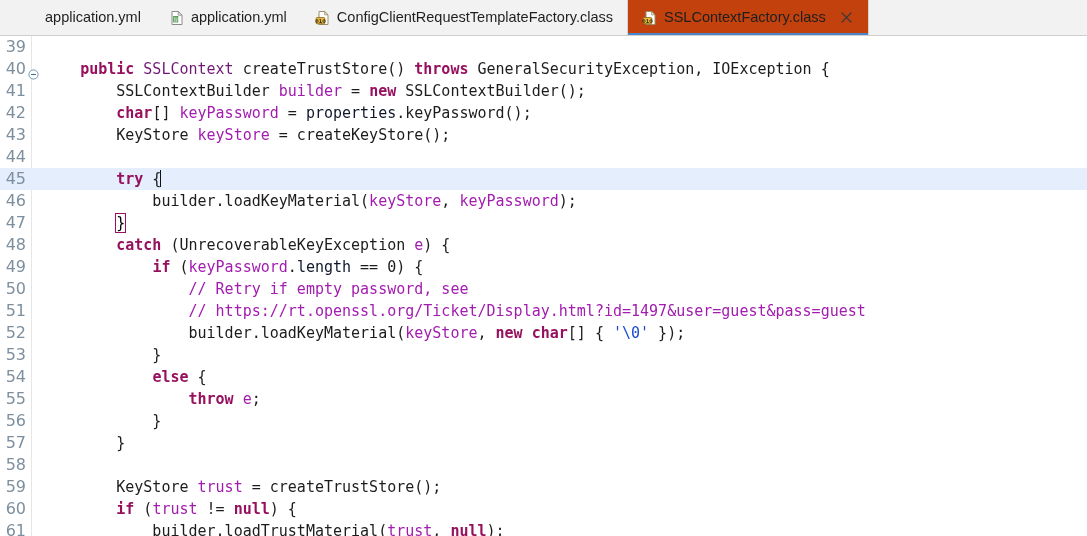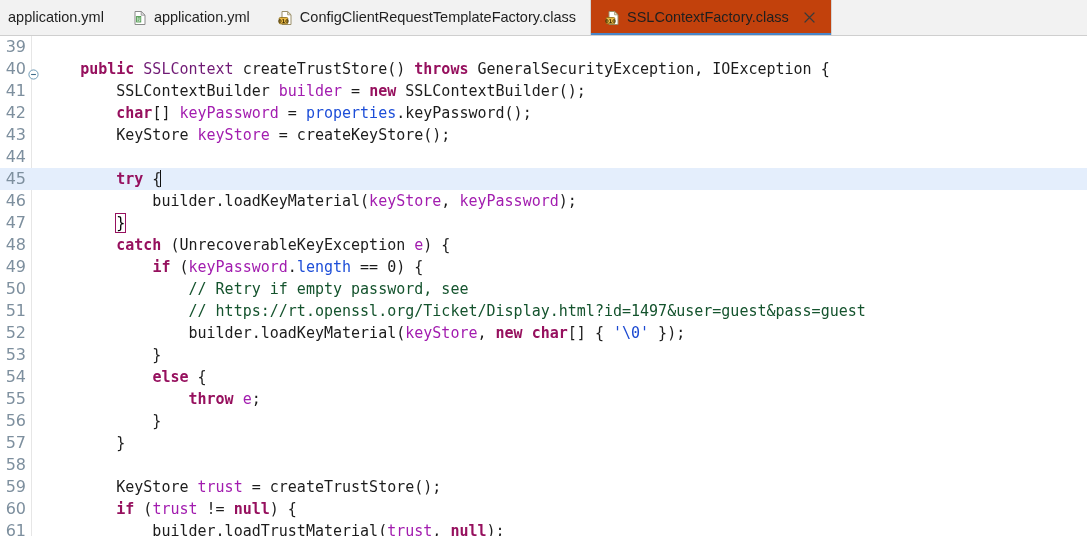--- a/index.html
+++ b/index.html
@@ -14,20 +14,21 @@
   
   .tabbar{
     position:relative;
     height:36px;
     background:#f2f2f2;
     border-bottom:1px solid #cfcfcf;
     display:flex;
     align-items:stretch;
     overflow:hidden;
     box-sizing:border-box;
+    padding-left:37px;
   }
   .tab{
     display:flex;
     align-items:center;
     gap:6px;
     padding:0 14px;
     height:35px;
     box-sizing:border-box;
     font-size:14.5px;
     color:#1f1f1f;
@@ -108,22 +109,22 @@
   .ln-text{
     margin-left:44px;
     line-height:22px;
   }
 
   
   .kw   {color:#96105e;font-weight:bold;}
   .plain{color:#1c1c1c;}
   .type {color:#701a75;}
   .var  {color:#a21caf;}
-  .fld  {color:#1d4ed8;}
-  .cmt  {color:#14532d;}
+  .fld  {color:#0f172a;}
+  .cmt  {color:#a21caf;}
   .lit  {color:#1b49d1;}
 
   .bracketbox{
     outline:1px solid #96105e;
     outline-offset:0px;
     padding:0 0px;
   }
   .caret{
     display:inline-block;
     width:0;

